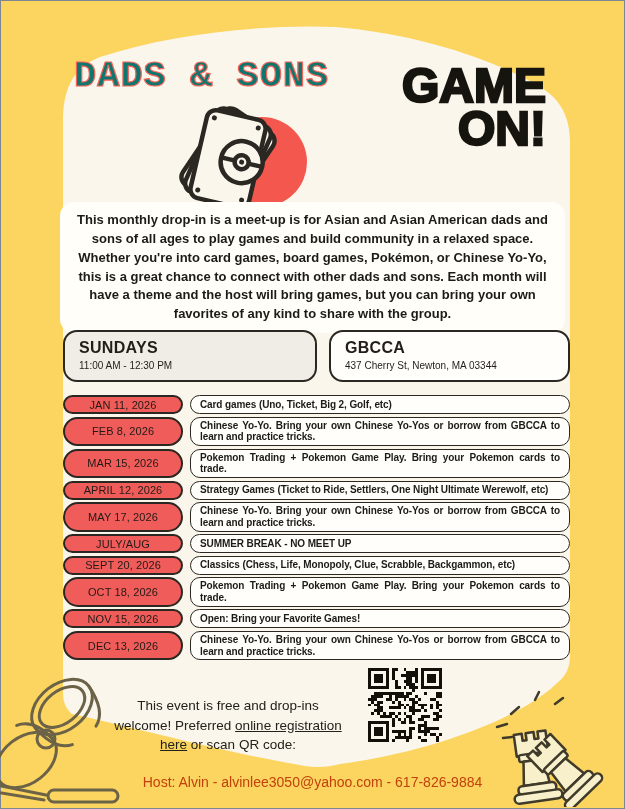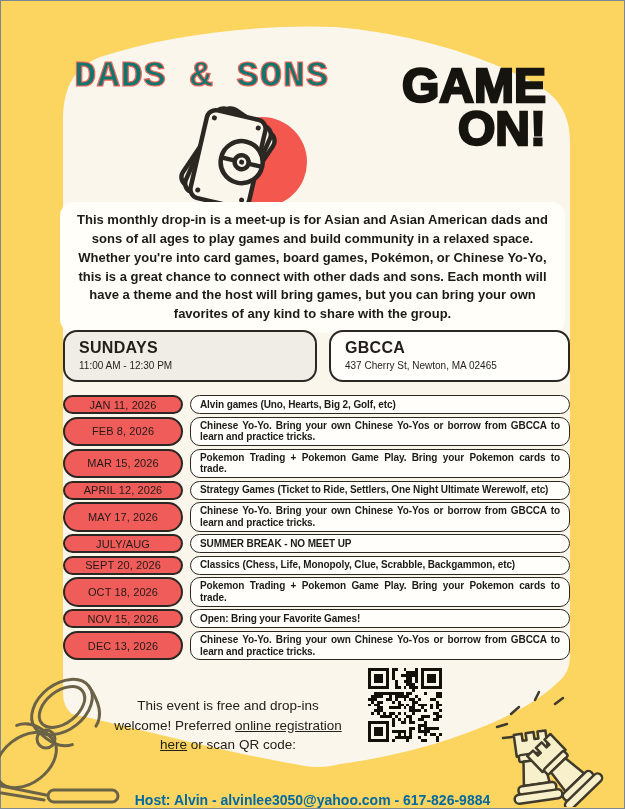--- a/index.html
+++ b/index.html
@@ -64,22 +64,22 @@
   }
 
   
   .footer-note{
     position:absolute;left:112px;top:672px;width:232px;text-align:center;
     font-size:13.5px;line-height:1.45;color:#23211C;margin-top:24px;
   }
   .footer-note a{color:#23211C;text-decoration:underline;cursor:pointer;}
   .qr{position:absolute;left:368px;top:668px;width:74px;height:74px;}
   .host-line{
-    position:absolute;left:0;top:792px;width:100%;text-align:center;
-    font-size:14px;color:#0369a1;font-weight:bold;
+    position:absolute;left:0;top:774px;width:100%;text-align:center;
+    font-size:14px;color:#c2410c;
   }
 
   .deco{position:absolute;pointer-events:none;}
   .deco.diabolo{left:0;bottom:0;}
   .deco.rooks{right:2px;bottom:2px;}
 </style>
 </head>
 <body>
 
 <div class="page">
@@ -174,29 +174,29 @@
 
   <div class="intro">This monthly drop-in is a meet-up is for Asian and Asian American dads and sons of all ages to play games and build community in a relaxed space. Whether you're into card games, board games, Pokémon, or Chinese Yo-Yo, this is a great chance to connect with other dads and sons. Each month will have a theme and the host will bring games, but you can bring your own favorites of any kind to share with the group.</div>
 
   <div class="info-row">
     <div class="info-box when">
       <div class="info-title">SUNDAYS</div>
       <div class="info-sub">11:00 AM - 12:30 PM</div>
     </div>
     <div class="info-box where">
       <div class="info-title">GBCCA</div>
-      <div class="info-sub">437 Cherry St, Newton, MA 02465</div>
+      <div class="info-sub">437 Cherry St, Newton, MA 03344</div>
     </div>
   </div>
 
   <div class="schedule">
     <div class="row">
       <div class="date-pill">JAN 11, 2026</div>
       <div class="desc-box">
-          <div class="desc-text">Alvin games (Uno, Hearts, Big 2, Golf, etc)</div>
+          <div class="desc-text">Card games (Uno, Ticket, Big 2, Golf, etc)</div>
         </div>
     </div>
     <div class="row">
       <div class="date-pill">FEB 8, 2026</div>
       <div class="desc-box">
           <div class="desc-text">Chinese Yo-Yo. Bring your own Chinese Yo-Yos or borrow from GBCCA to learn and practice tricks.</div>
         </div>
     </div>
     <div class="row">
       <div class="date-pill">MAR 15, 2026</div>

